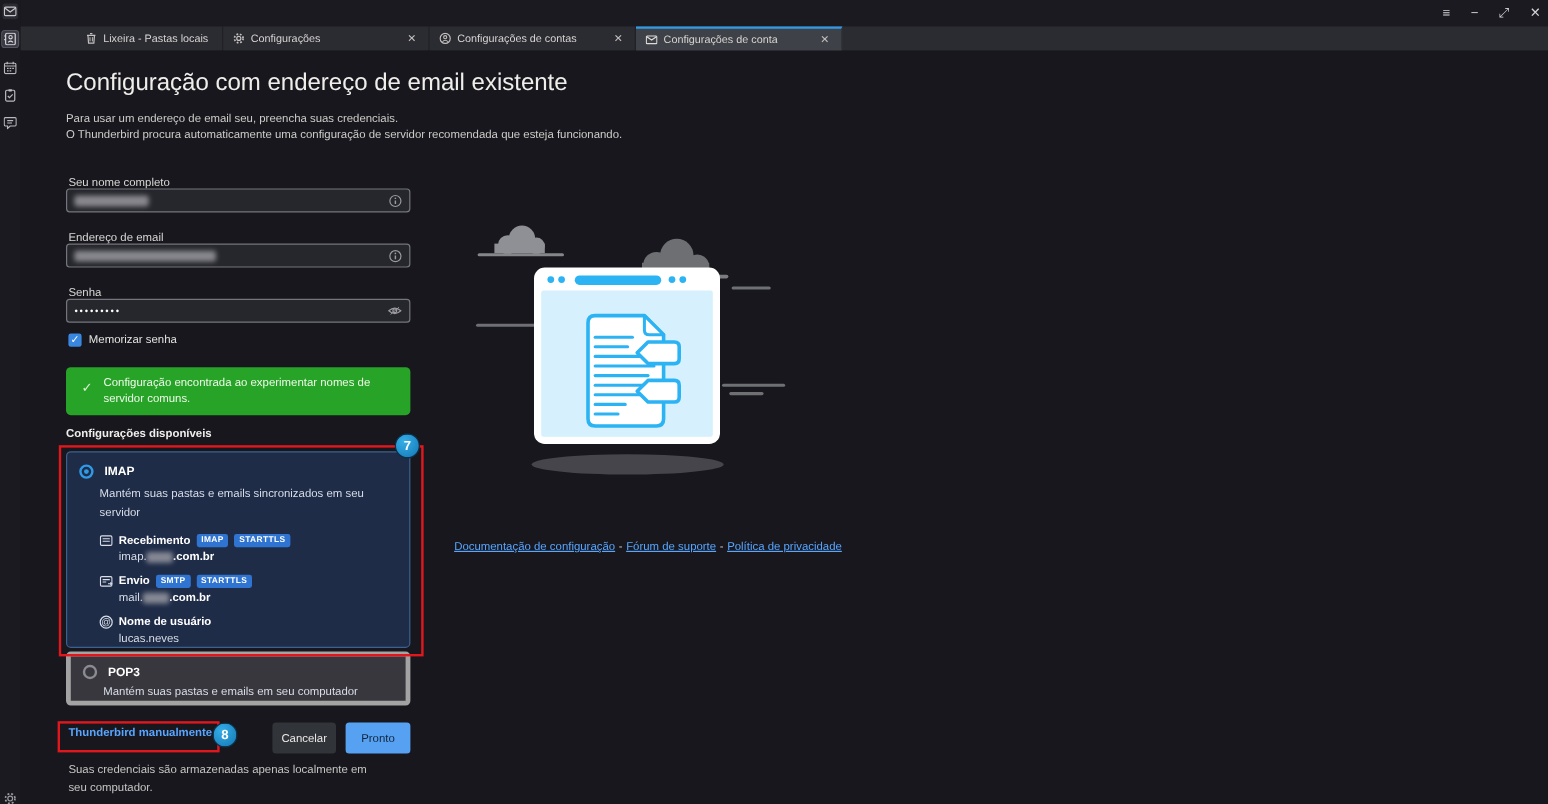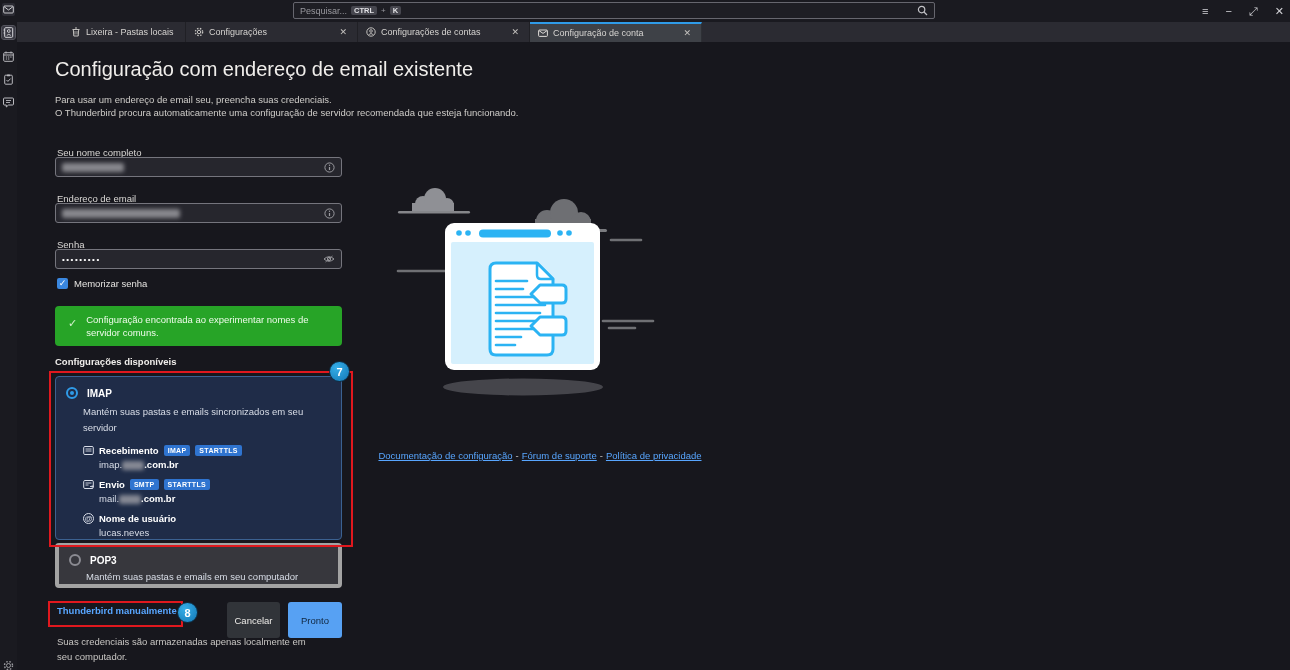--- a/index.html
+++ b/index.html
@@ -71,21 +71,21 @@
   .opt-desc{margin:5px 0 0 27px;width:240px;line-height:16px;color:#d9dee8;}
   .detail{margin-left:27px;color:#d9dee8;}
   .drow{display:flex;align-items:center;gap:5px;margin-top:9px;}
   .drow .dlabel{font-weight:bold;color:#fff;}
   .chip{background:#2f74d0;color:#fff;font-size:7px;font-weight:bold;padding:2px 4px;border-radius:2px;letter-spacing:.3px;line-height:1;}
   .dvalue{margin:3px 0 0 16px;color:#d9dee8;}
   .dvalue b{color:#fff;}
   .at-icon{width:11px;height:11px;border:1px solid #d9dee8;border-radius:50%;font-size:8px;display:inline-flex;
     align-items:center;justify-content:center;color:#d9dee8;flex:none;line-height:1;}
   .manual{position:absolute;left:40px;top:563px;color:var(--accent);font-weight:bold;}
-  .btn{position:absolute;top:560px;height:36px;border-radius:3px;display:flex;align-items:center;justify-content:center;}
+  .btn{position:absolute;top:560px;height:26px;border-radius:3px;display:flex;align-items:center;justify-content:center;}
   .btn.cancel{left:210px;width:53px;background:#313439;color:#eceae7;}
   .btn.done{left:271px;width:54px;background:#57a1f3;color:#10263e;}
   .footnote{position:absolute;left:40px;top:592px;width:258px;line-height:15px;color:#c8c6c3;}
   
   .illus{position:absolute;left:378px;top:143px;}
   .help-q{position:absolute;left:353px;top:392px;width:340px;text-align:center;color:#d2d0cc;}
   .help-links{position:absolute;left:333px;top:408px;width:380px;text-align:center;color:#c8c6c3;}
   .help-links a{color:var(--accent);text-decoration:underline;}
   .sep{margin:0 3px;}
   
@@ -152,32 +152,20 @@
     <span class="icon">
       <svg width="11" height="11" viewBox="0 0 11 11">
           <circle cx="5.5" cy="5.5" r="2" fill="none" stroke="#9a9a9f" stroke-width="1"></circle>
           <circle cx="5.5" cy="5.5" r="4" fill="none" stroke="#9a9a9f" stroke-width="1.4" stroke-dasharray="1.6 1.6"></circle>
         </svg>
     </span>
   </div>
 </div>
 
 <div class="titlebar">
-  <div class="searchbox">
-    <span class="search-ph">Pesquisar...</span>
-    <span class="kbd">CTRL</span>
-    <span class="kbd-plus">+</span>
-    <span class="kbd">K</span>
-    <span class="search-mag icon">
-      <svg width="11" height="11" viewBox="0 0 11 11">
-          <circle cx="4.6" cy="4.6" r="3.2" fill="none" stroke="#c2c2c6" stroke-width="1.2"></circle>
-          <path d="M7 7 L10 10" stroke="#c2c2c6" stroke-width="1.2"></path>
-        </svg>
-    </span>
-  </div>
   <div class="winctl">
     <span>≡</span>
     <span>−</span>
     <span>⤢</span>
     <span>✕</span>
   </div>
 </div>
 
 <div class="tabbar">
   <div class="tab-spacer"></div>
@@ -213,21 +201,21 @@
     <span class="tab-label">Configurações de contas</span>
     <span class="tab-close">✕</span>
   </div>
   <div class="tab tab-4 active">
     <span class="icon">
       <svg width="10" height="10" viewBox="0 0 10 10">
           <rect x="0.6" y="2" width="8.8" height="6.4" rx="0.8" fill="none" stroke="#dddbd8" stroke-width="1"></rect>
           <path d="M1 2.6 L5 5.4 L9 2.6" fill="none" stroke="#dddbd8" stroke-width="1"></path>
         </svg>
     </span>
-    <span class="tab-label">Configuração de conta</span>
+    <span class="tab-label">Configurações de conta</span>
     <span class="tab-close">✕</span>
   </div>
 </div>
 
 <div class="content">
 
   <div class="h1">Configuração com endereço de email existente</div>
   <div class="intro1">Para usar um endereço de email seu, preencha suas credenciais.</div>
   <div class="intro2">O Thunderbird procura automaticamente uma configuração de servidor recomendada que esteja funcionando.</div>
 

